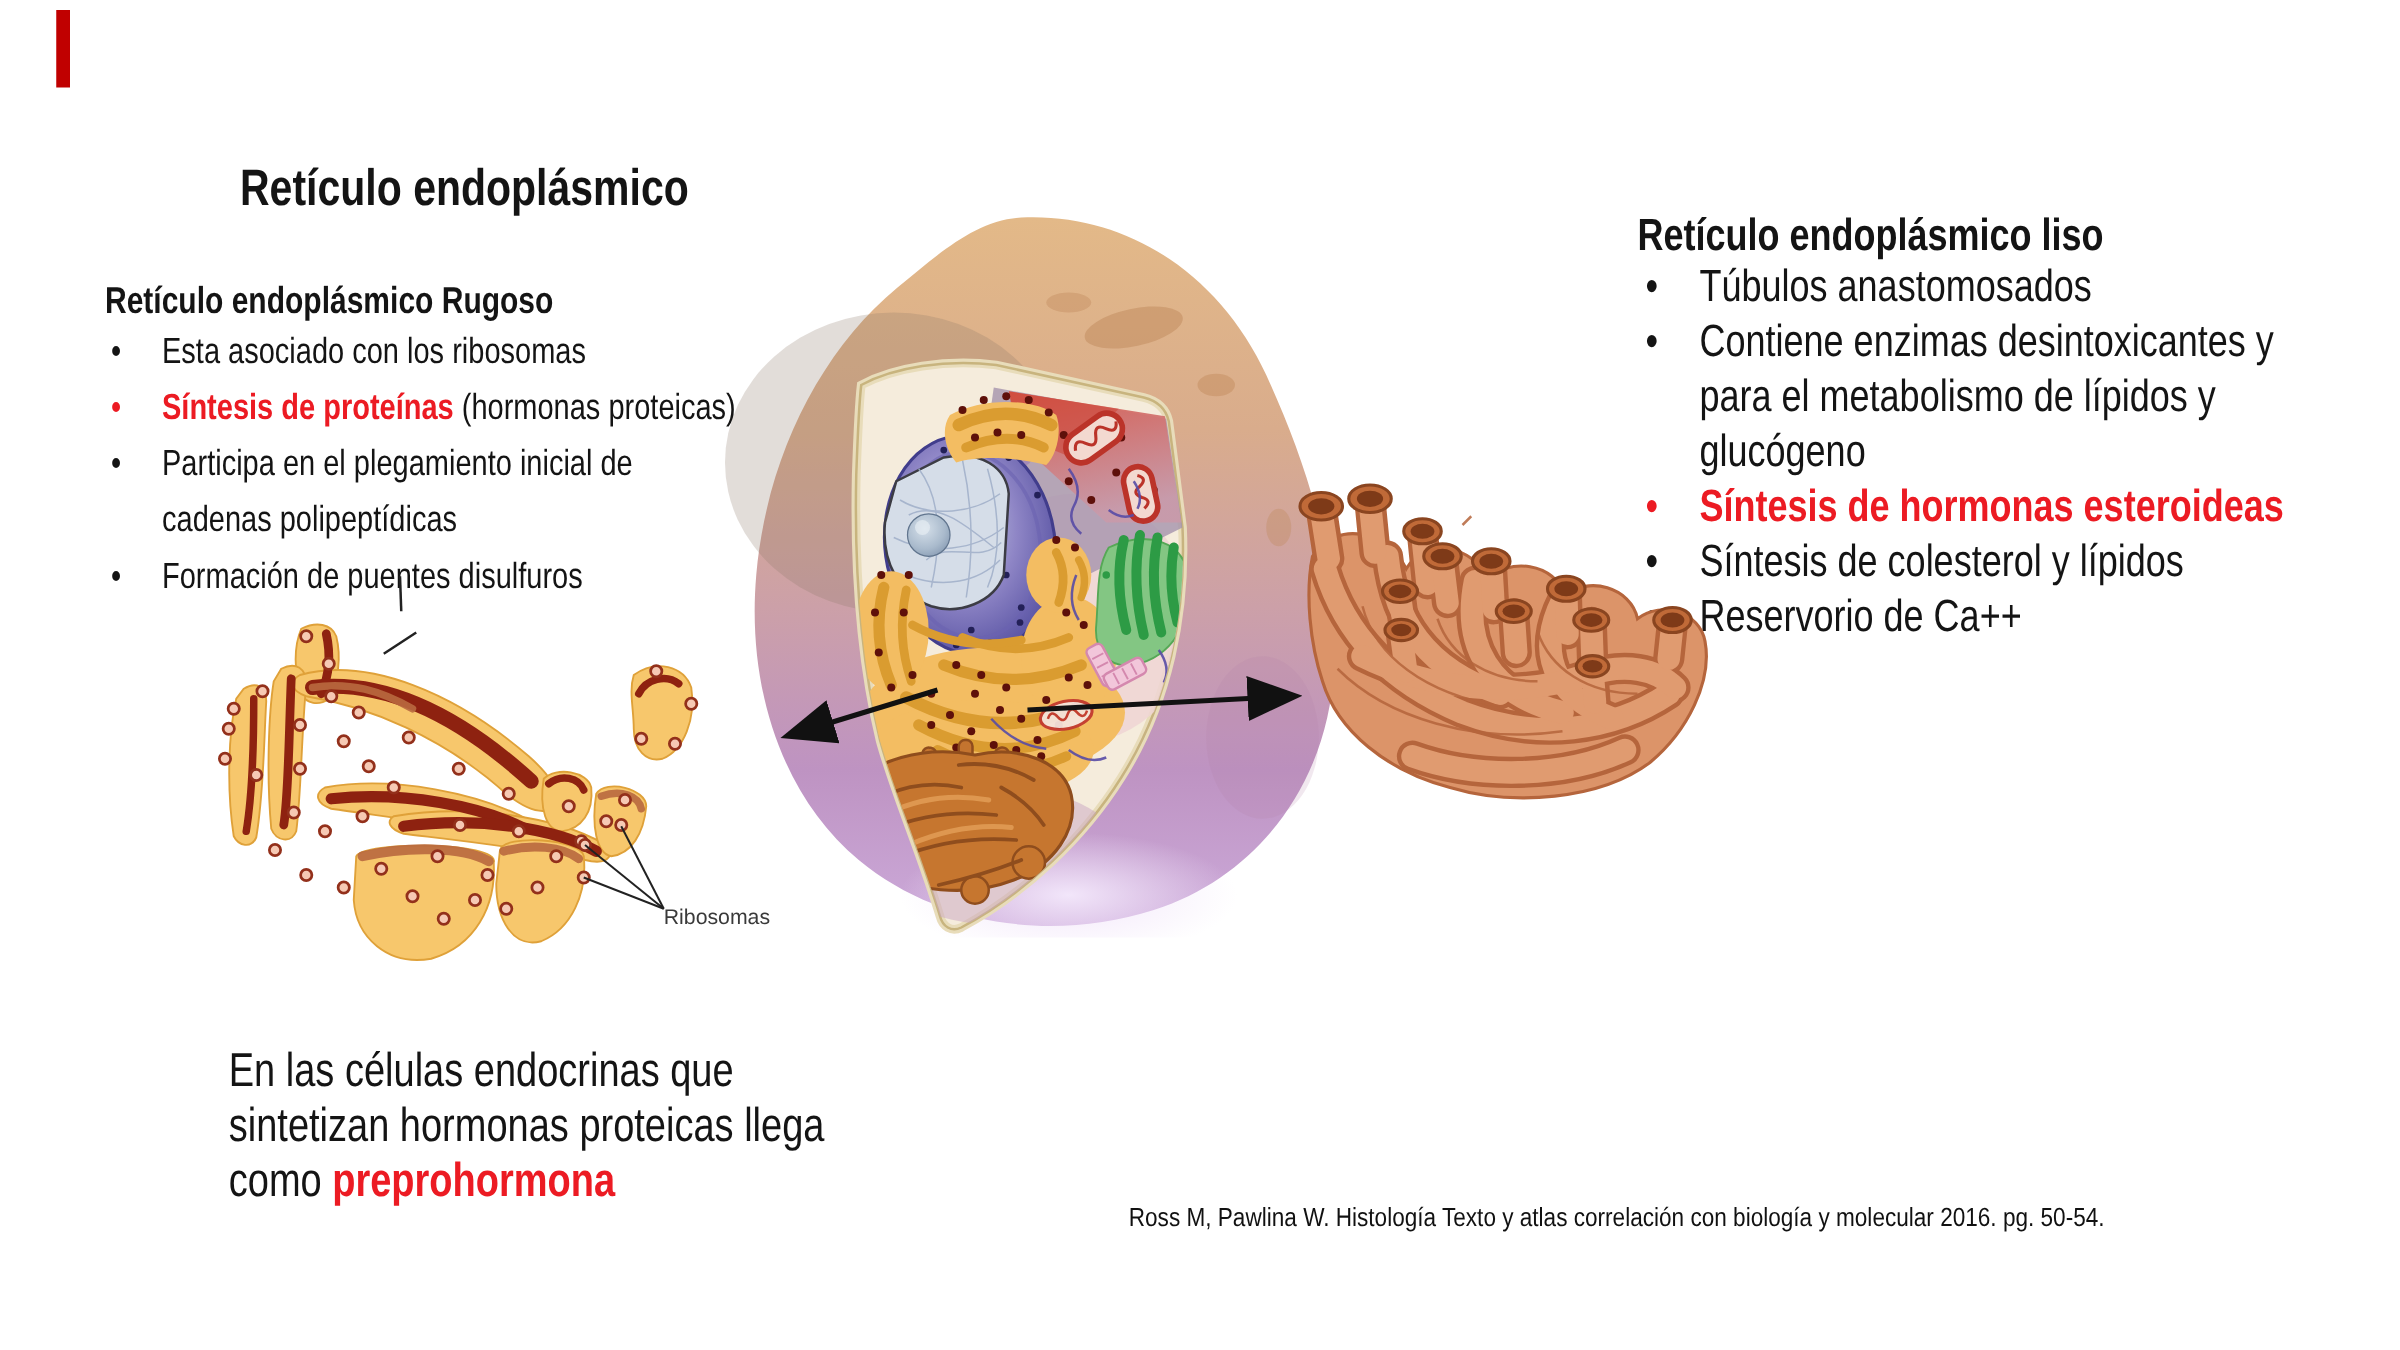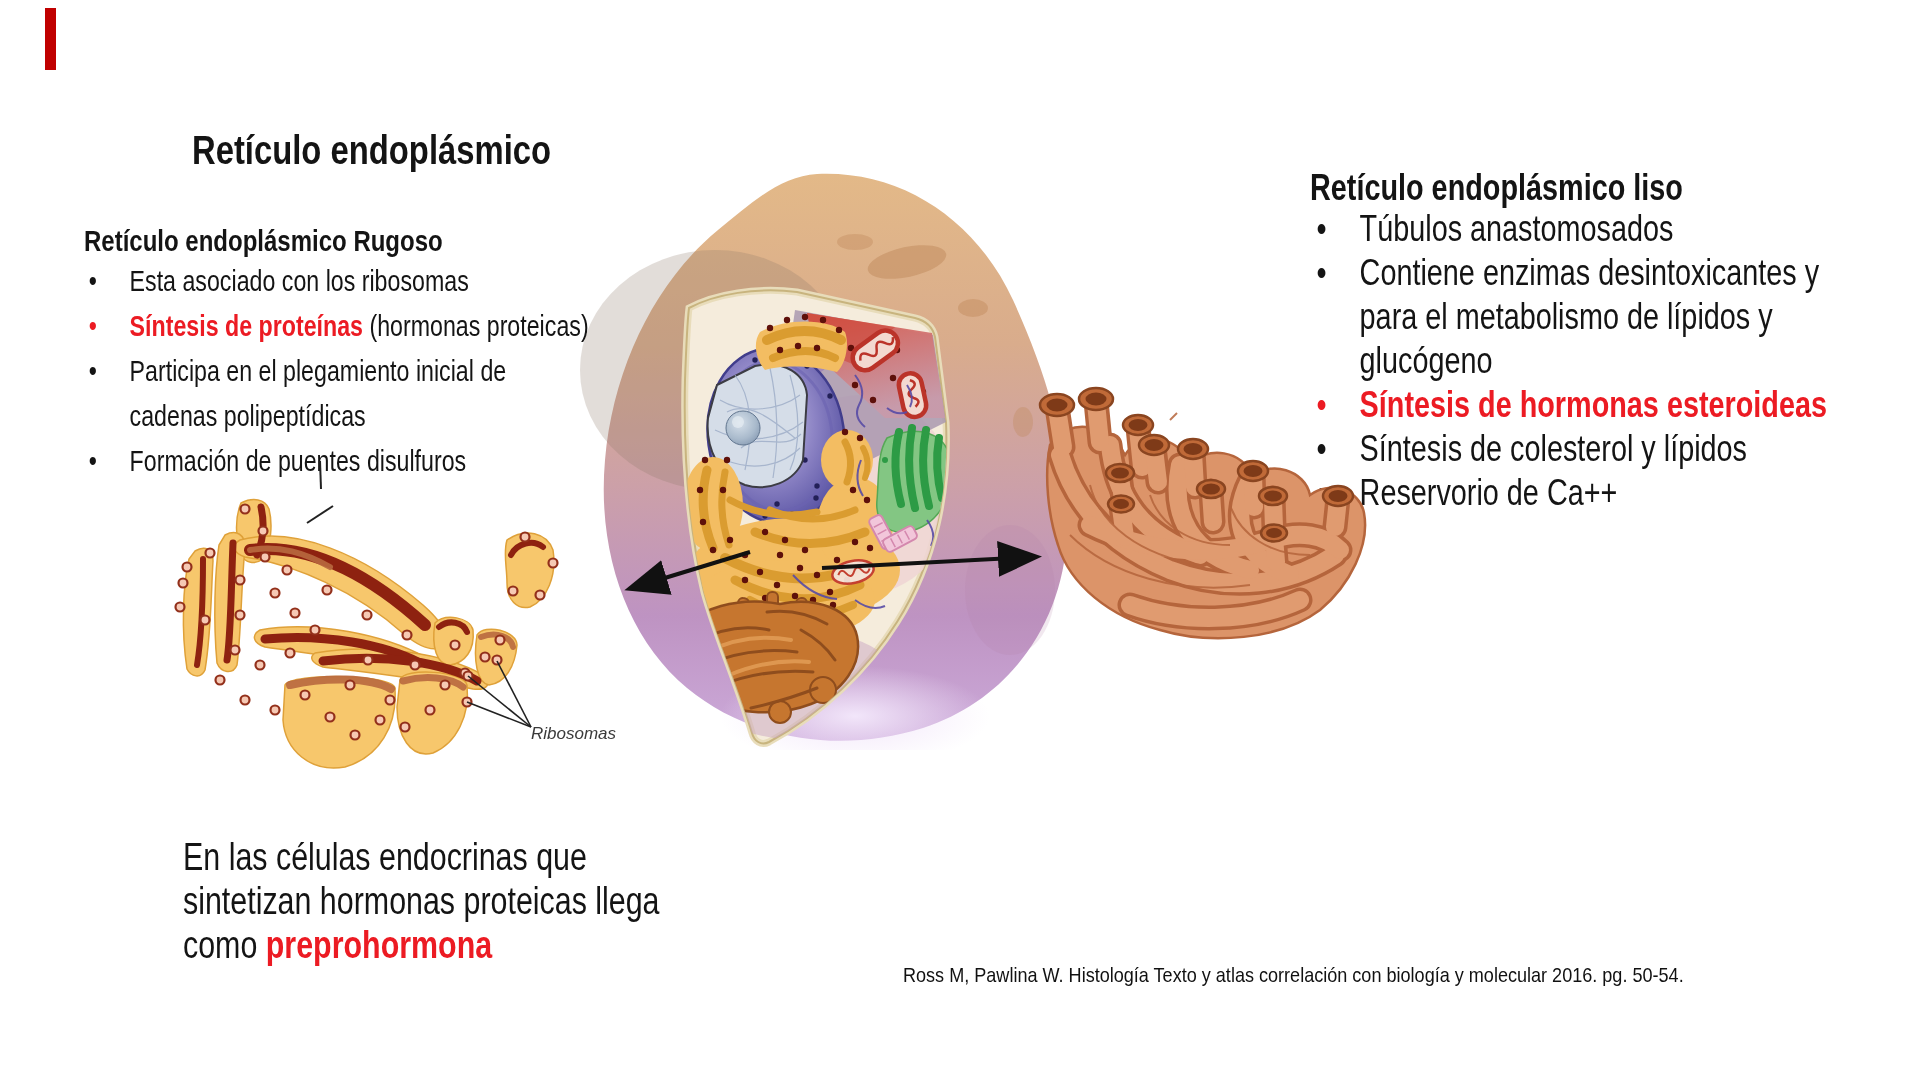--- a/index.html
+++ b/index.html
@@ -18,21 +18,21 @@
   ul.bullets li{position:relative;white-space:nowrap;}
   .rough-list{left:84px;top:259px;font-size:29px;line-height:45px;}
   .rough-list li{padding-left:57px;}
   .rough-list .marker{position:absolute;left:6px;top:0;}
   .smooth-list{left:1310px;top:207px;font-size:36px;line-height:44px;}
   .smooth-list li{padding-left:62px;}
   .smooth-list .marker{position:absolute;left:8px;top:0;}
   .note{position:absolute;left:183px;top:835px;font-size:38px;line-height:44px;white-space:nowrap;}
   .citation{position:absolute;left:903px;top:962px;font-size:21px;line-height:26px;white-space:nowrap;color:#111;}
   .fig{position:absolute;}
-  .fig-label{position:absolute;left:531px;top:724px;font-size:17px;line-height:20px;color:#3a3a3a;white-space:nowrap;font-style:italic;}
+  .fig-label{position:absolute;left:531px;top:724px;font-size:17px;line-height:20px;color:#3a3a3a;white-space:nowrap;}
   .cell-mark{position:absolute;left:650px;top:498px;font-size:25px;color:#222;font-weight:bold;}
   svg{display:block;}
 </style>
 </head>
 <body>
 
 <div class="slide">
 
   <div class="accent-bar"></div>
 

